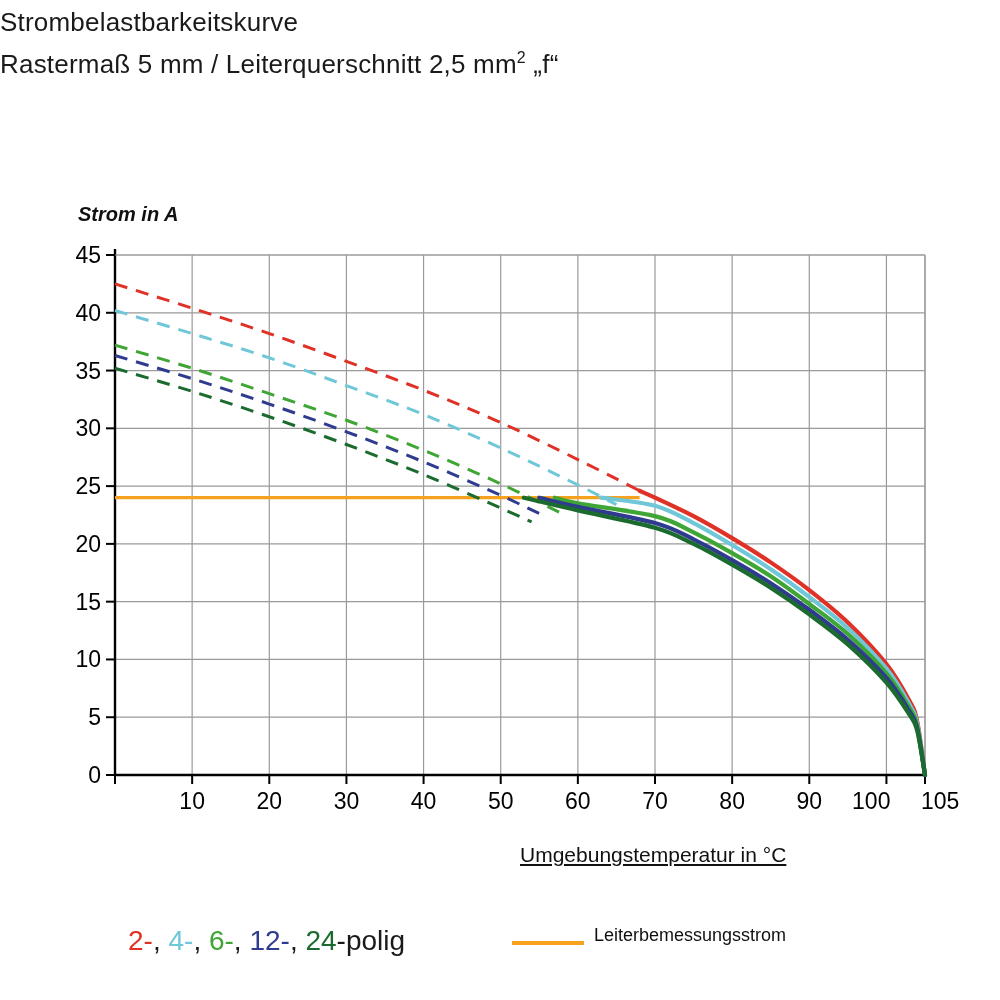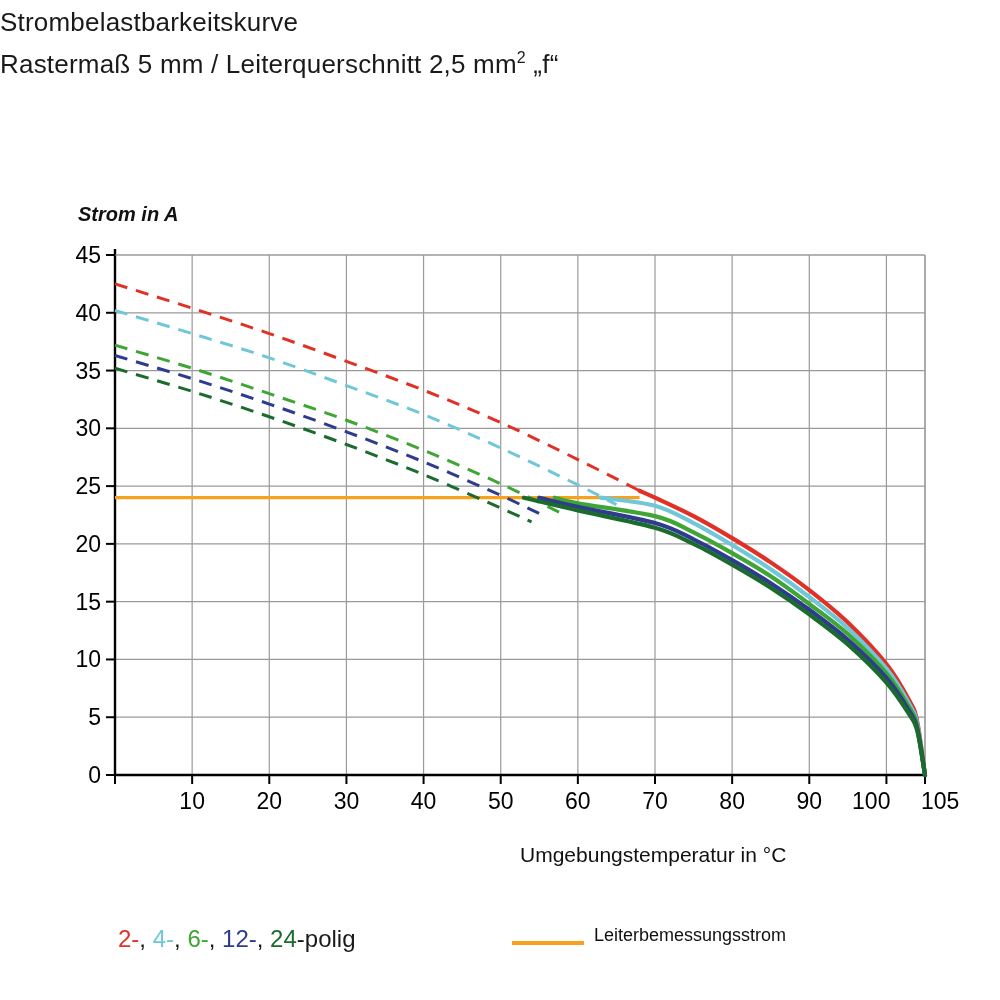--- a/index.html
+++ b/index.html
@@ -47,33 +47,34 @@
     font-weight: bold;
     color: #111;
     font-style: italic;
   }
   .axis-label-x {
     position: absolute;
     left: 520px;
     top: 843px;
     font-size: 21px;
     color: #111;
+    text-decoration: underline;
   }
   .legend {
     position: absolute;
     left: 0;
     top: 925px;
     width: 1000px;
     height: 50px;
   }
   .legend-series {
     position: absolute;
-    left: 118px;
+    left: 128px;
     top: 0;
-    font-size: 24px;
+    font-size: 28px;
     white-space: nowrap;
   }
   .legend-series span { font-weight: normal; }
   .legend-current {
     position: absolute;
     left: 512px;
     top: 0;
     font-size: 18px;
     white-space: nowrap;
     color: #111;

